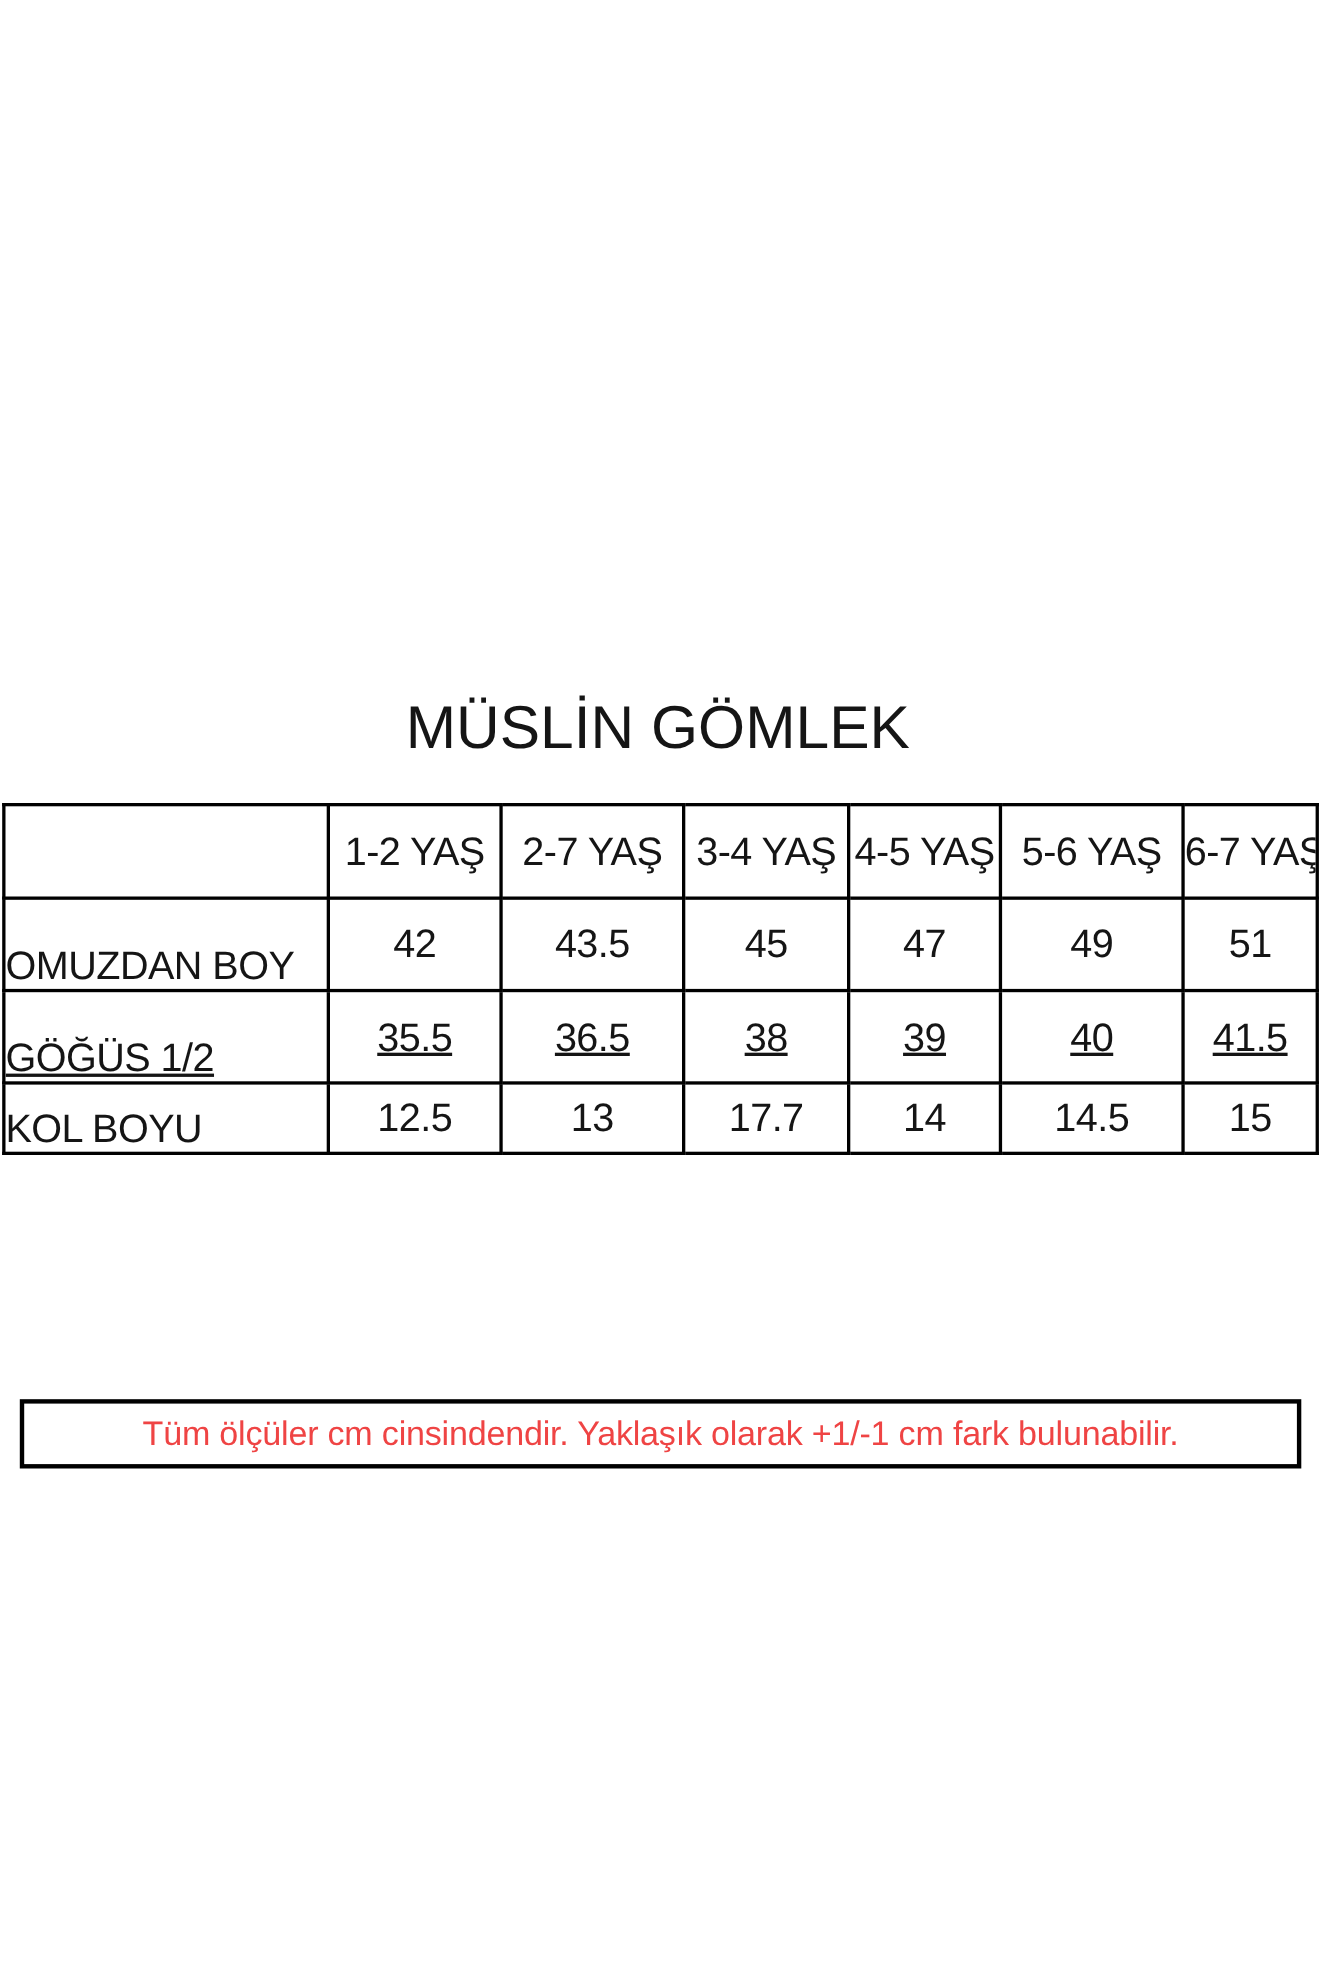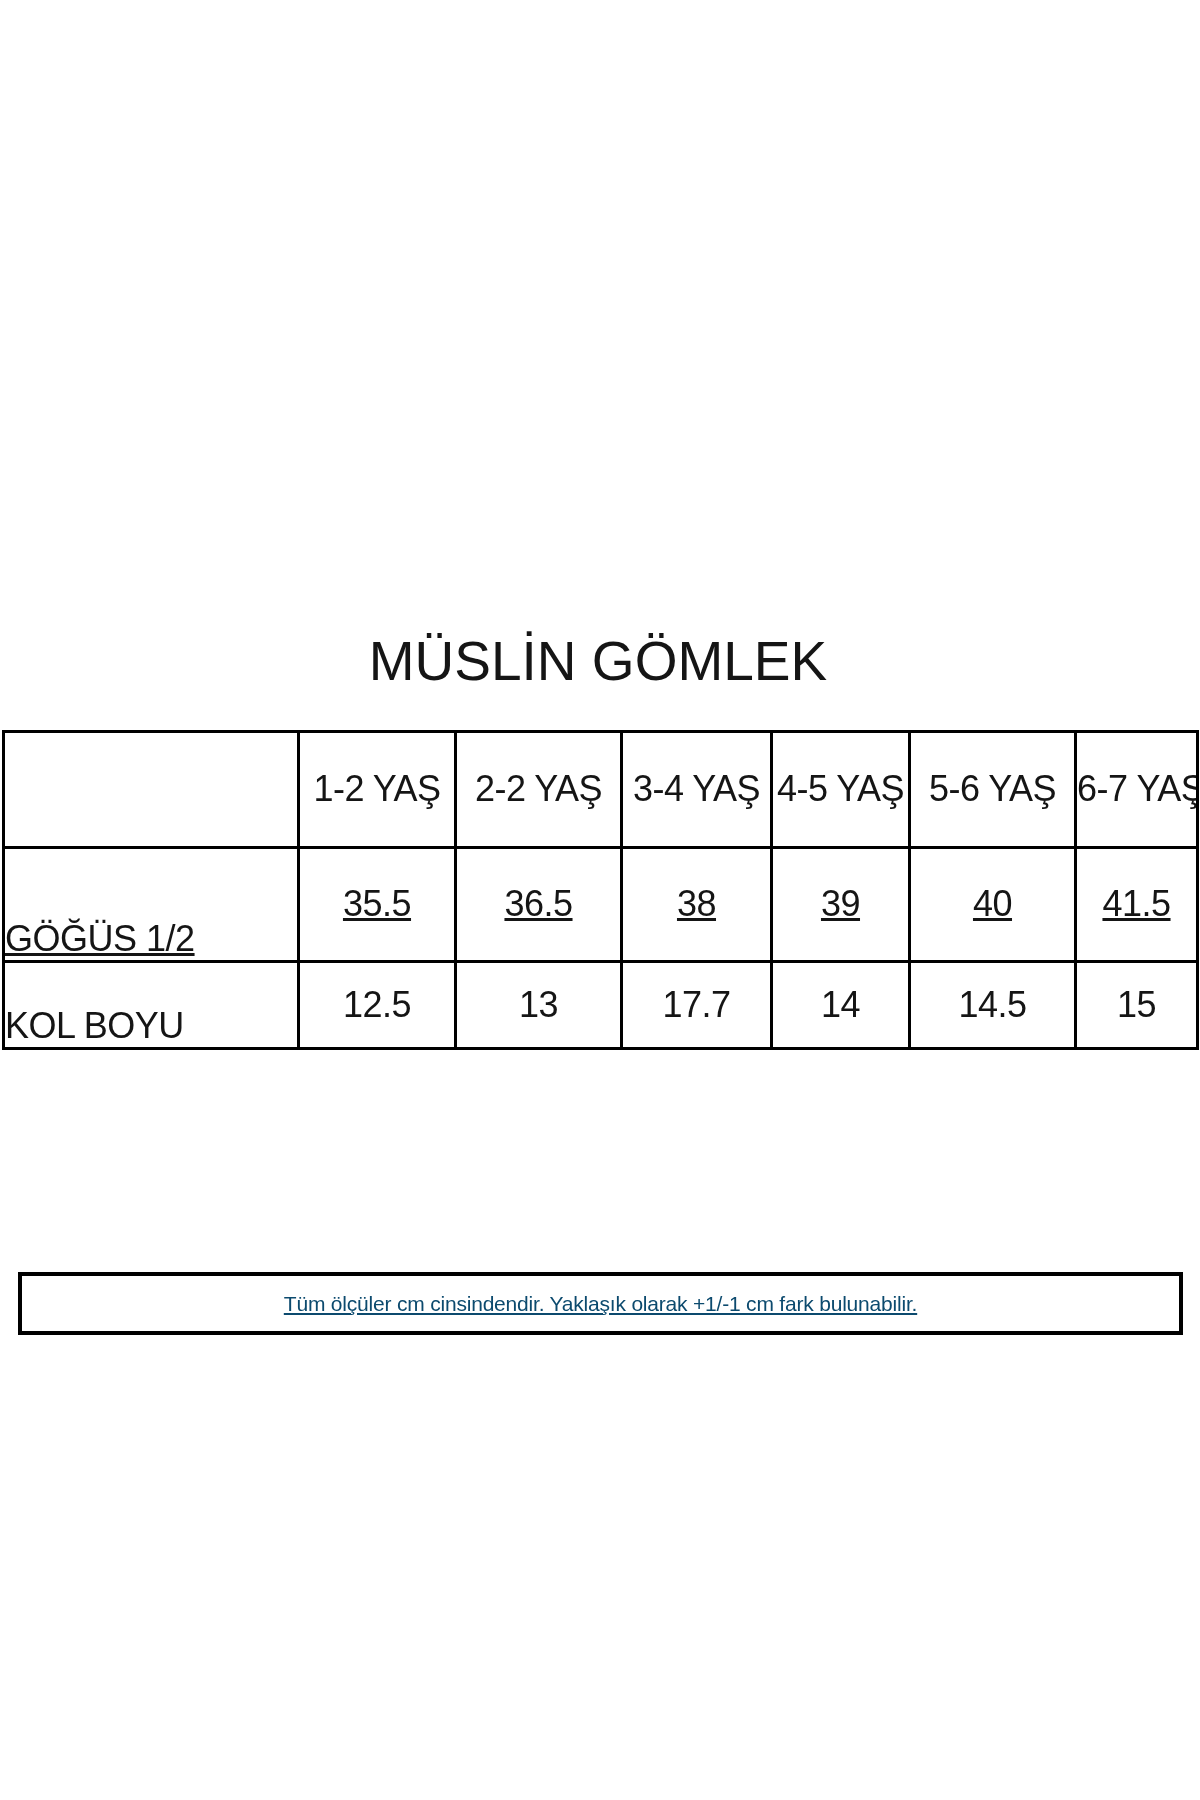--- a/index.html
+++ b/index.html
@@ -79,25 +79,24 @@
     top: 1272px;
     left: 18px;
     width: 1157px;
     height: 55px;
     border: 4px solid #000000;
     display: flex;
     align-items: center;
     justify-content: center;
   }
   .note-text {
-    font-size: 21px;
+    font-size: 31px;
     letter-spacing: -0.2px;
-    color: #0c4a6e;
+    color: #ef4444;
     white-space: nowrap;
-    text-decoration: underline;
   }
 </style>
 </head>
 <body>
 
 <div class="page-title">MÜSLİN GÖMLEK</div>
 
 <table class="size-table">
   <colgroup>
     <col style="width:295px">
@@ -105,25 +104,34 @@
     <col style="width:166px">
     <col style="width:150px">
     <col style="width:138px">
     <col style="width:166px">
     <col style="width:122px">
   </colgroup>
   <tbody>
     <tr class="header-row">
       <th class="corner-cell"></th>
       <th class="col-header">1-2 YAŞ</th>
-      <th class="col-header">2-2 YAŞ</th>
+      <th class="col-header">2-7 YAŞ</th>
       <th class="col-header">3-4 YAŞ</th>
       <th class="col-header">4-5 YAŞ</th>
       <th class="col-header">5-6 YAŞ</th>
       <th class="col-header">6-7 YAŞ</th>
+    </tr>
+    <tr class="data-row-0">
+      <th class="row-label">OMUZDAN BOY</th>
+      <td class="value-cell">42</td>
+      <td class="value-cell">43.5</td>
+      <td class="value-cell">45</td>
+      <td class="value-cell">47</td>
+      <td class="value-cell">49</td>
+      <td class="value-cell">51</td>
     </tr>
     <tr class="data-row-1">
       <th class="row-label">GÖĞÜS 1/2</th>
       <td class="value-cell">35.5</td>
       <td class="value-cell">36.5</td>
       <td class="value-cell">38</td>
       <td class="value-cell">39</td>
       <td class="value-cell">40</td>
       <td class="value-cell">41.5</td>
     </tr>

